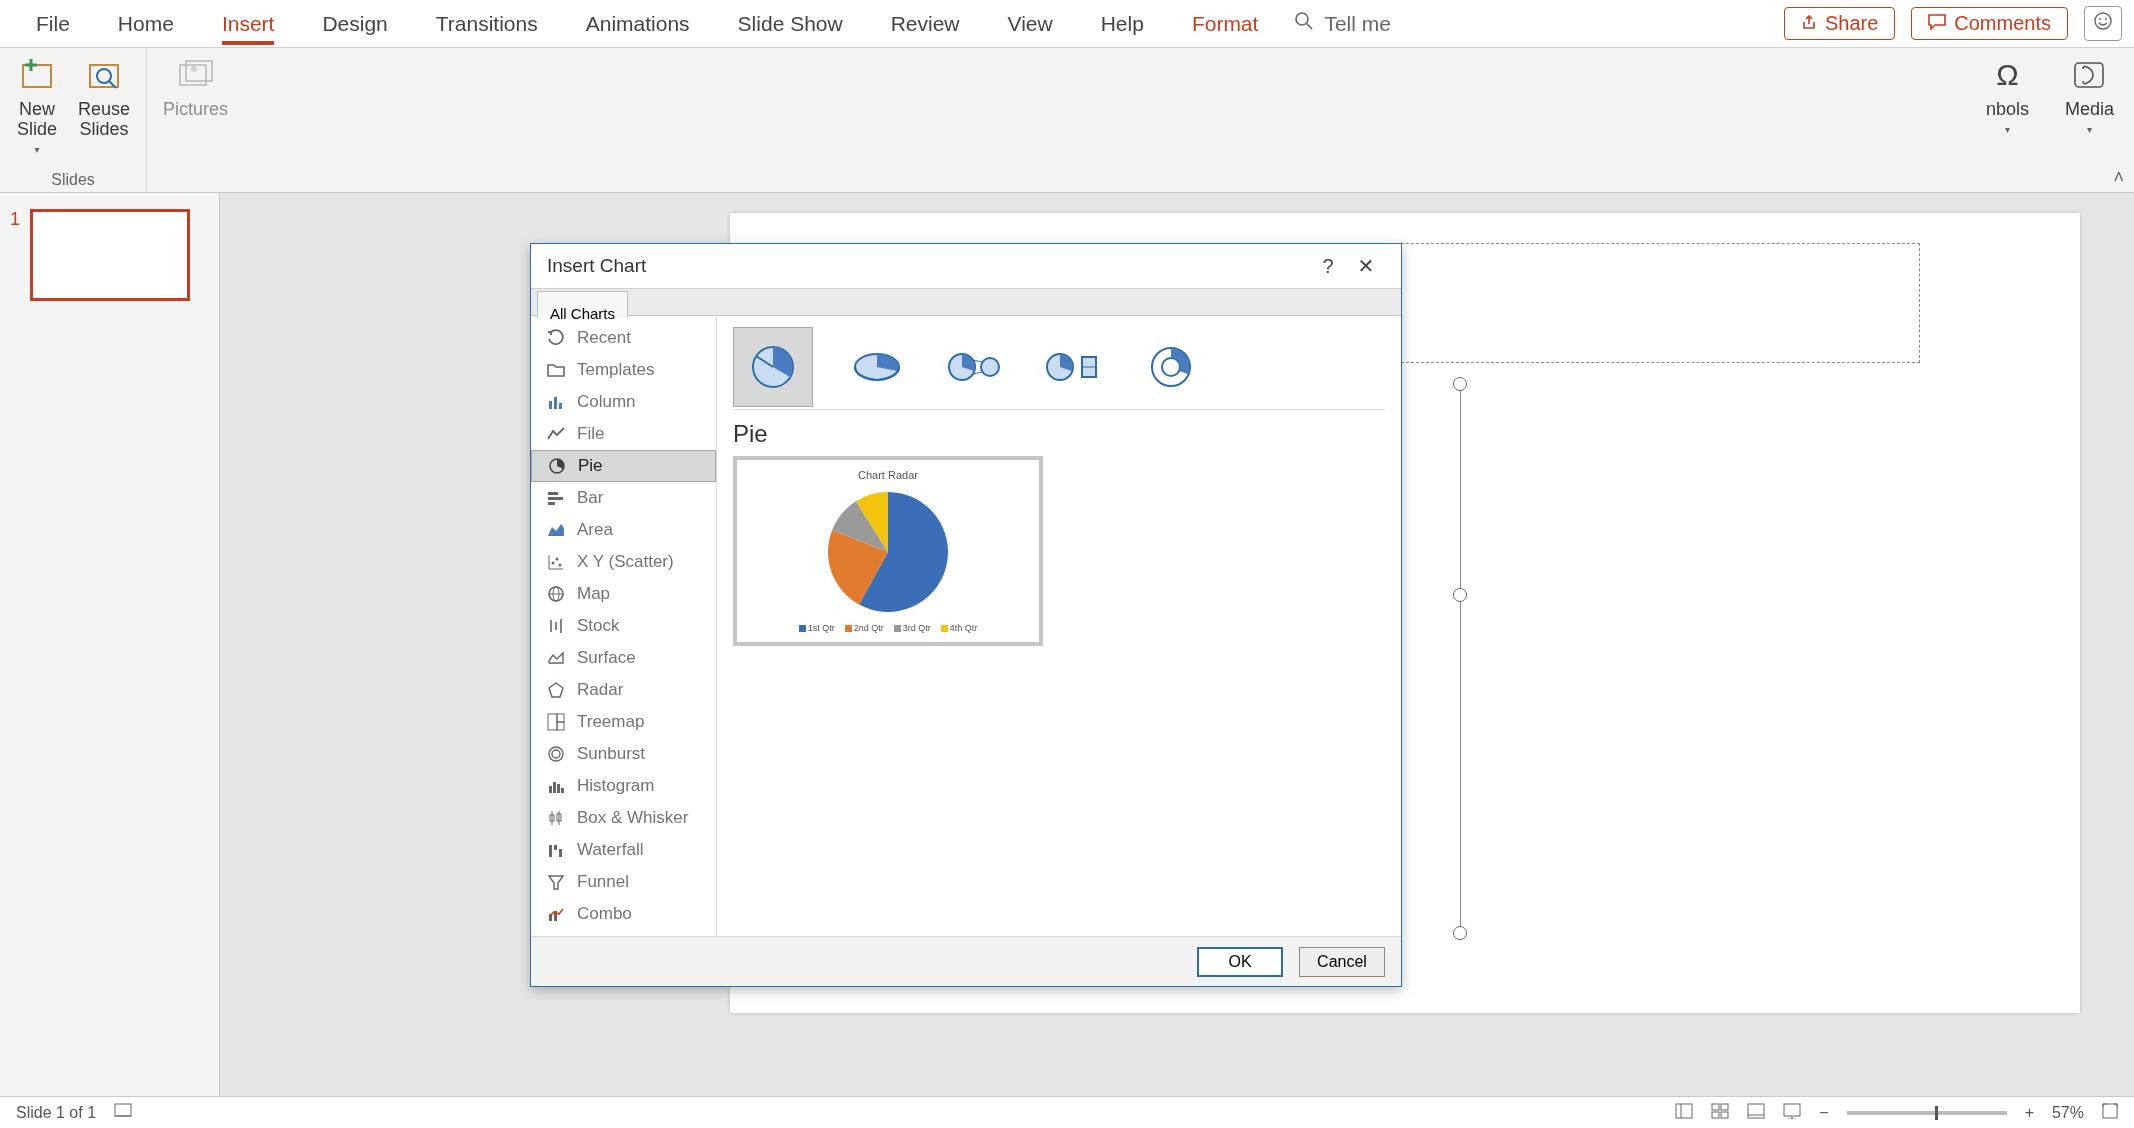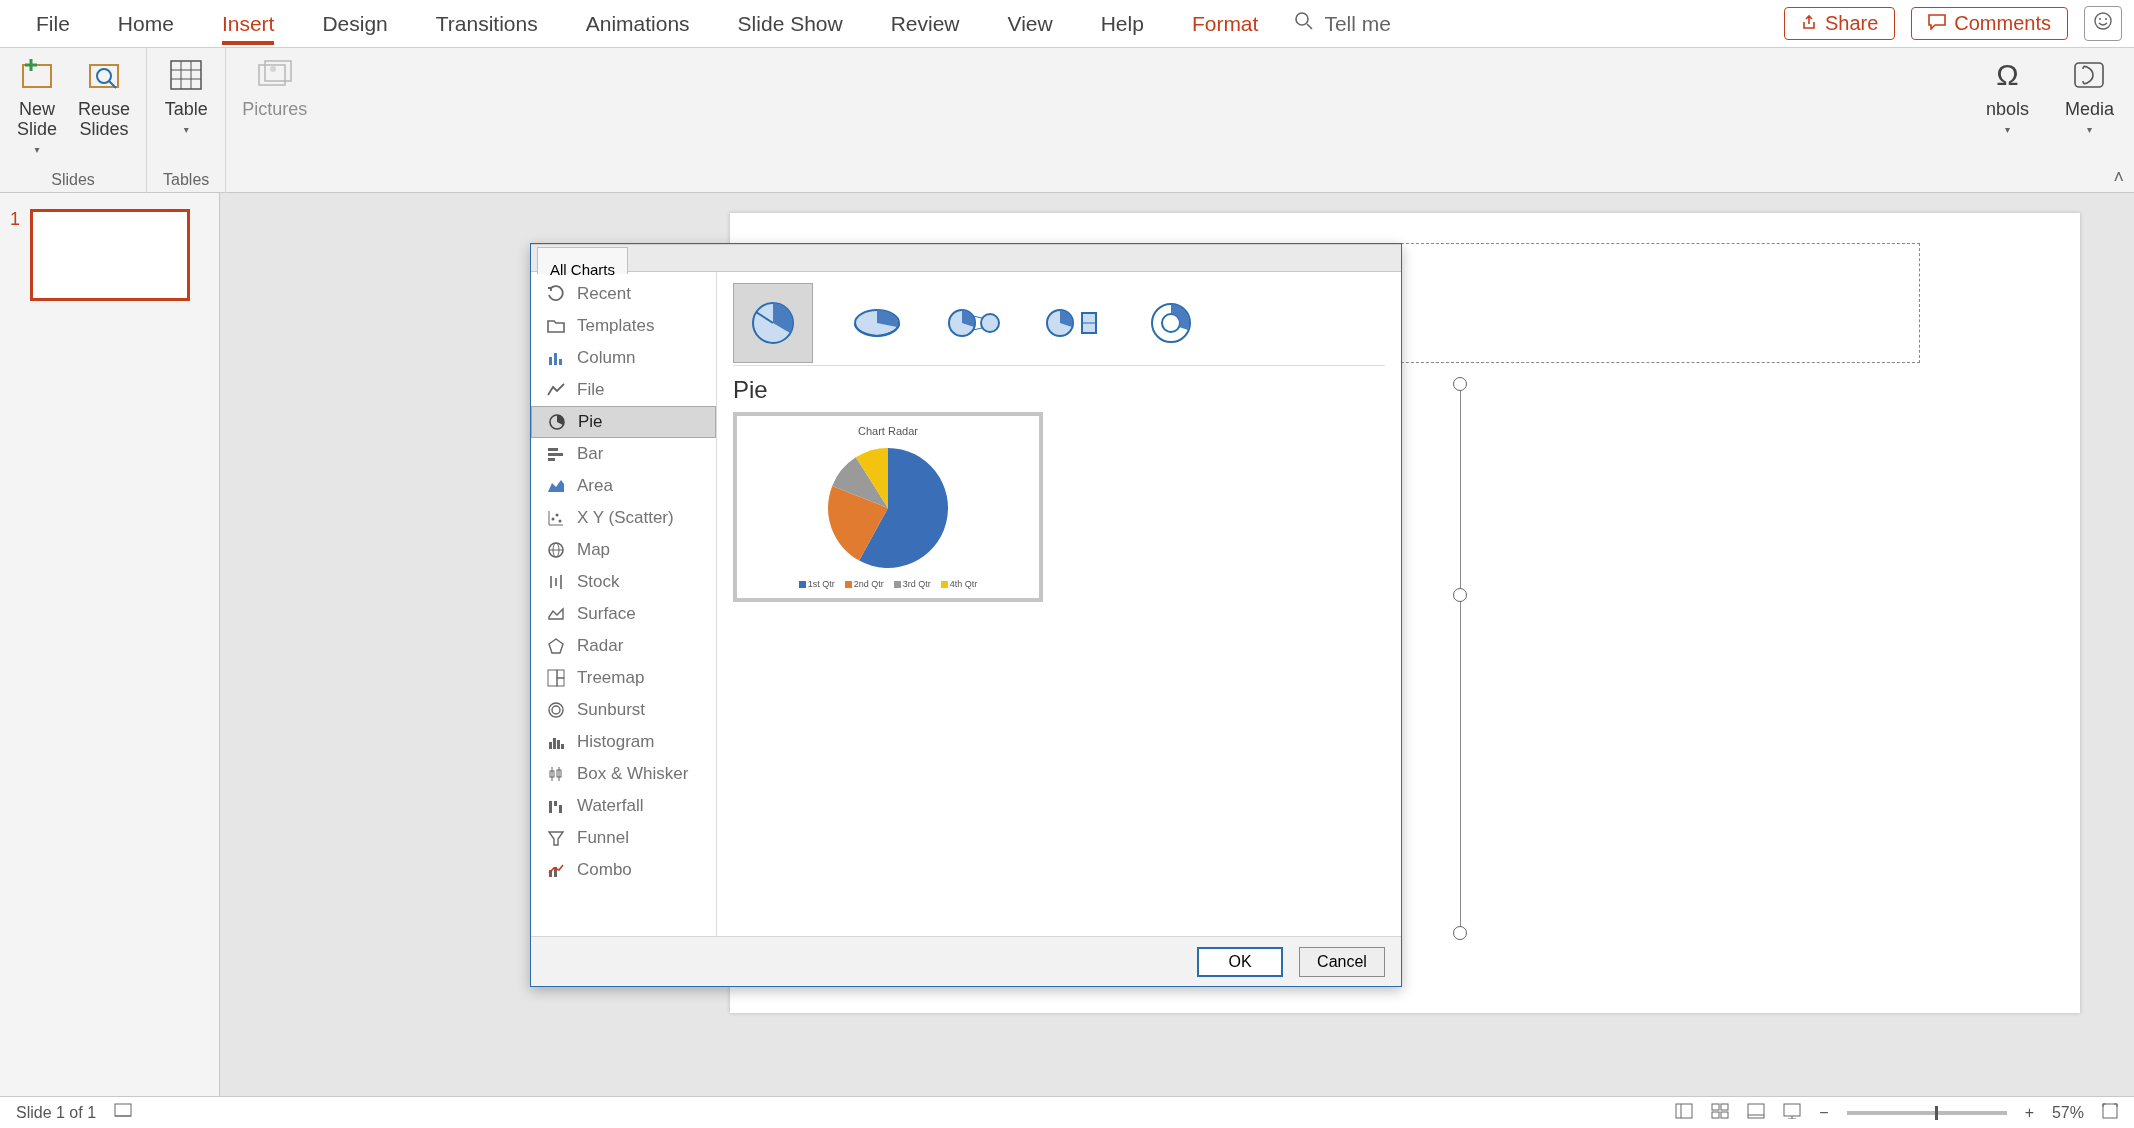--- a/index.html
+++ b/index.html
@@ -154,38 +154,20 @@
               <line x1="25" y1="26" x2="32" y2="33" stroke="#2a6cac" stroke-width="2"></line>
             </svg>
         </div>
         <span class="lbl" style="white-space:pre;">Reuse
 Slides</span>
       </div>
     </div>
     <div class="group-label">Slides</div>
   </div>
 
-  <div class="ribbon-group">
-    <div class="ribbon-row">
-      <div class="rbtn">
-        <div class="ico">
-          <svg viewBox="0 0 40 40">
-              <rect x="5" y="6" width="30" height="28" fill="none" stroke="#555" stroke-width="1.5"></rect>
-              <line x1="5" y1="15" x2="35" y2="15" stroke="#555"></line>
-              <line x1="5" y1="24" x2="35" y2="24" stroke="#555"></line>
-              <line x1="15" y1="6" x2="15" y2="34" stroke="#555"></line>
-              <line x1="25" y1="6" x2="25" y2="34" stroke="#555"></line>
-            </svg>
-        </div>
-        <span class="lbl">Table</span>
-        <span class="dd-caret"></span>
-      </div>
-    </div>
-    <div class="group-label">Tables</div>
-  </div>
 
   <div class="ribbon-group" style="border-right:none;opacity:.55;">
     <div class="ribbon-row">
       <div class="rbtn">
         <div class="ico">
           <svg viewBox="0 0 40 40">
               <rect x="4" y="10" width="26" height="20" fill="none" stroke="#888" stroke-width="1.5"></rect>
               <rect x="10" y="6" width="26" height="20" fill="none" stroke="#888" stroke-width="1.5"></rect>
               <circle cx="18" cy="14" r="3" fill="#bbb"></circle>
             </svg>
@@ -234,20 +216,30 @@
       <div class="ph-frame">
         <div class="ph-top"></div>
         <div class="ph-line"></div>
         <div class="ph-dot" style="left:calc(50% - 7px);top:134px;"></div>
         <div class="ph-dot" style="left:calc(50% - 7px);top:50%;"></div>
         <div class="ph-dot" style="left:calc(50% - 7px);bottom:-7px;"></div>
       </div>
     </div>
 
     <div class="dialog">
+      <div class="dlg-title">
+        <span>Insert Chart</span>
+        <span class="gap"></span>
+        <span class="iconbtn">
+            <span>?</span>
+          </span>
+        <span class="iconbtn">
+            <span>✕</span>
+          </span>
+      </div>
       <div class="dlg-tabs">
         <div class="dlg-tab">All Charts</div>
       </div>
       <div class="dlg-body">
         <div class="cat-list">
           <div class="cat-item">
               <span class="ci">
                 <svg width="18" height="18" viewBox="0 0 18 18">
                   <path d="M4 3 A7 7 0 1 1 2 10" fill="none" stroke="#666" stroke-width="1.8"></path>
                   <polyline points="1,3 4,3 4,6" fill="none" stroke="#666" stroke-width="1.8"></polyline>

